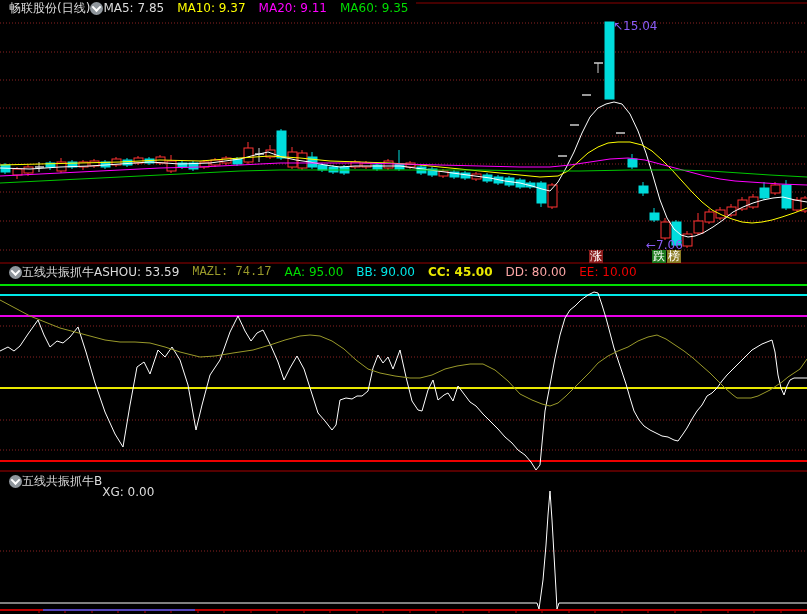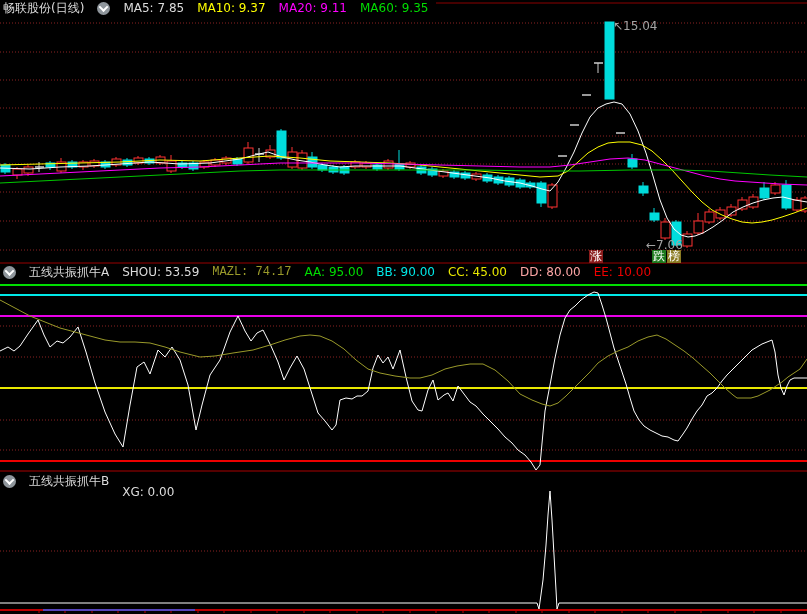--- a/index.html
+++ b/index.html
@@ -2,39 +2,39 @@
 <html><head>
 <meta charset="utf-8">
 <style>
   html,body{margin:0;padding:0}
   body{
     width:807px;height:614px;position:relative;overflow:hidden;
     background:#000;font-family:"DejaVu Sans","Liberation Sans",sans-serif;
   }
   #chart{position:absolute;left:0;top:0;z-index:1}
   .hdr{
-    position:absolute;display:flex;align-items:center;gap:13px;
-    background:#000;height:17px;padding:0 8px 0 3px;font-size:12px;
+    position:absolute;display:flex;align-items:center;gap:0;
+    background:#000;height:17px;padding:0 8px 0 9px;font-size:12px;
     white-space:nowrap;z-index:5;line-height:17px;justify-content:space-between;
   }
   .ttl{color:#dcdcdc}
   .legend{display:flex;gap:13px}
   .circ{
     width:13px;height:13px;border-radius:50%;background:#8f969c;
     display:inline-flex;align-items:center;justify-content:center;flex:0 0 auto;
   }
   .circ i{
     display:block;width:5px;height:5px;border-left:2px solid #fff;
     border-bottom:2px solid #fff;transform:rotate(-45deg) translate(1px,-1px);
   }
   .badge{
     position:absolute;font-size:12px;line-height:13px;padding:0 1px;
     color:#fff;z-index:4;
   }
-  .ann{position:absolute;font-size:12px;color:#a3a3a3;z-index:4;line-height:12px}
+  .ann{position:absolute;font-size:12px;color:#8b5cf6;z-index:4;line-height:12px}
 </style>
 </head>
 <body>
 
 <svg id="chart" width="807" height="614">
     <line x1="0" y1="23" x2="807" y2="23" stroke="#8b2222" stroke-width="1" stroke-dasharray="1,2"></line>
     <line x1="0" y1="52" x2="807" y2="52" stroke="#8b2222" stroke-width="1" stroke-dasharray="1,2"></line>
     <line x1="0" y1="80" x2="807" y2="80" stroke="#8b2222" stroke-width="1" stroke-dasharray="1,2"></line>
     <line x1="0" y1="108" x2="807" y2="108" stroke="#8b2222" stroke-width="1" stroke-dasharray="1,2"></line>
     <line x1="0" y1="136" x2="807" y2="136" stroke="#8b2222" stroke-width="1" stroke-dasharray="1,2"></line>
@@ -322,21 +322,21 @@
 <div class="hdr" style="left:0;top:264px">
   <span class="circ">
       <i></i>
     </span>
   <span class="ttl">五线共振抓牛A</span>
   <span class="legend">
       <span style="color: rgb(220, 220, 220);">SHOU: 53.59</span>
       <span style="color: rgb(154, 154, 42); font-family: Liberation Mono, monospace;">MAZL: 74.17</span>
       <span style="color: rgb(0, 221, 0);">AA: 95.00</span>
       <span style="color: rgb(0, 232, 232);">BB: 90.00</span>
-      <span style="color: rgb(232, 232, 0);">CC: 45.00</span>
+      <span style="color: rgb(232, 232, 0); font-weight: bold;">CC: 45.00</span>
       <span style="color: #fca5a5;">DD: 80.00</span>
       <span style="color: rgb(238, 0, 0);">EE: 10.00</span>
     </span>
 </div>
 
 <div class="hdr" style="left:0;top:473px">
   <span class="circ">
       <i></i>
     </span>
   <span class="ttl">五线共振抓牛B</span>

